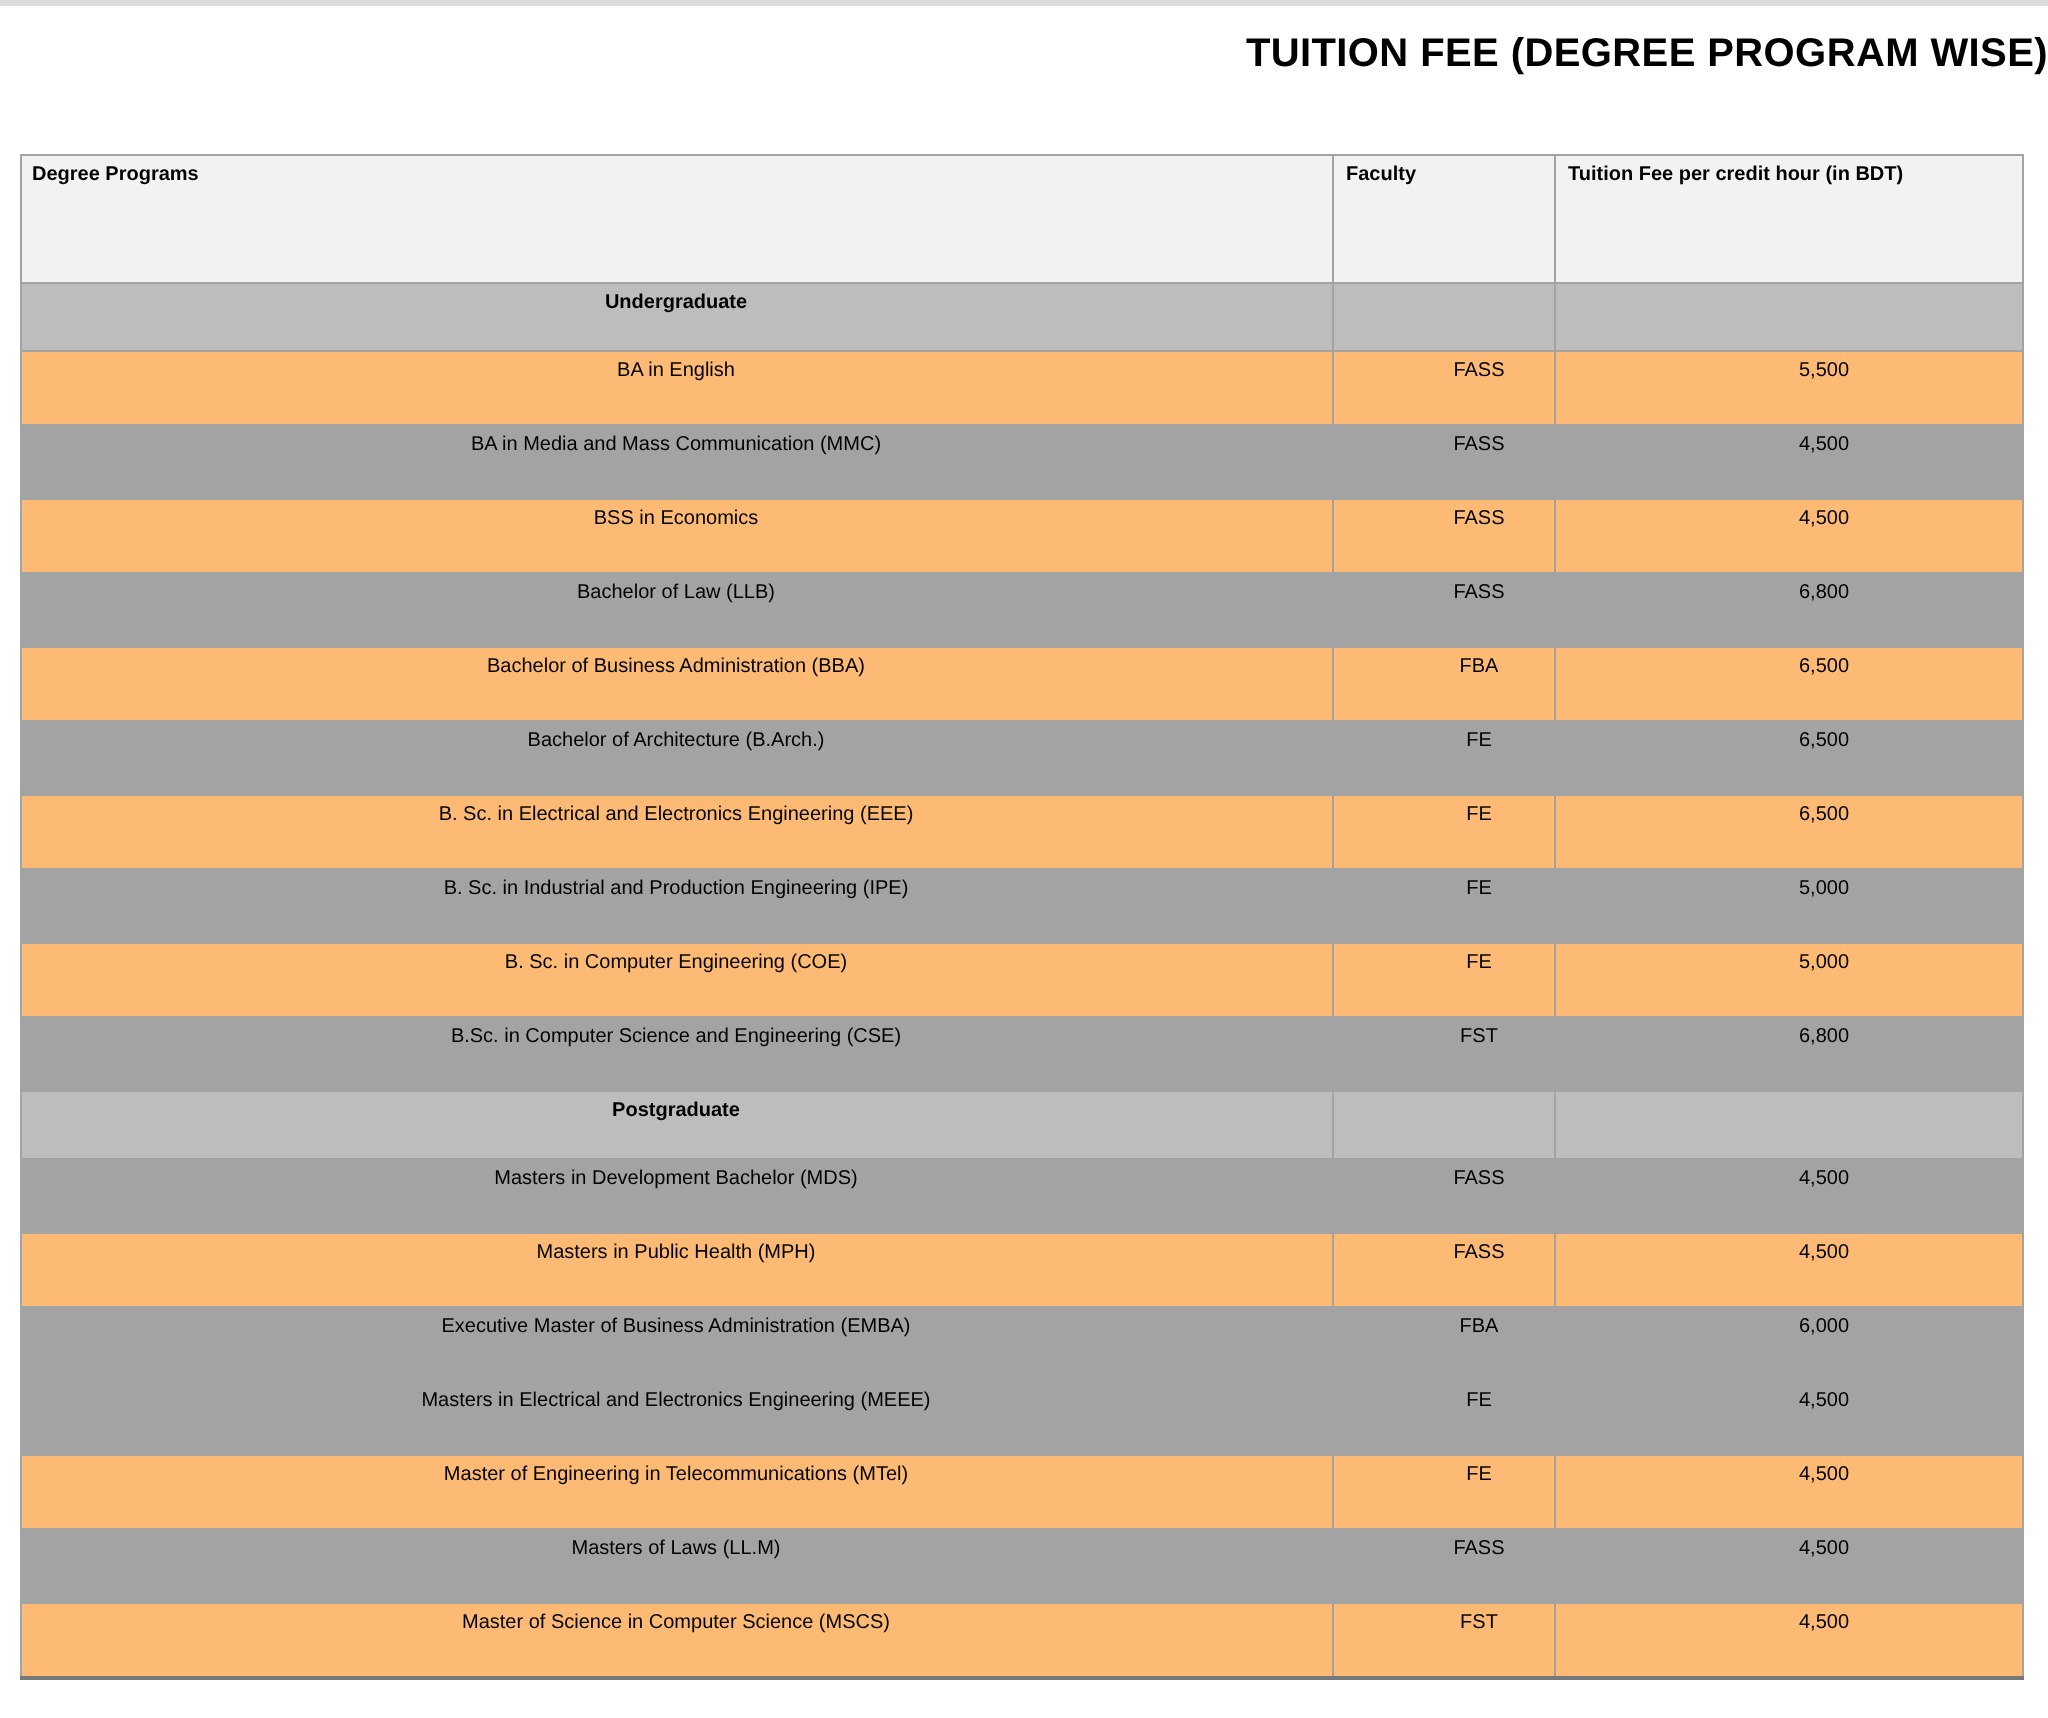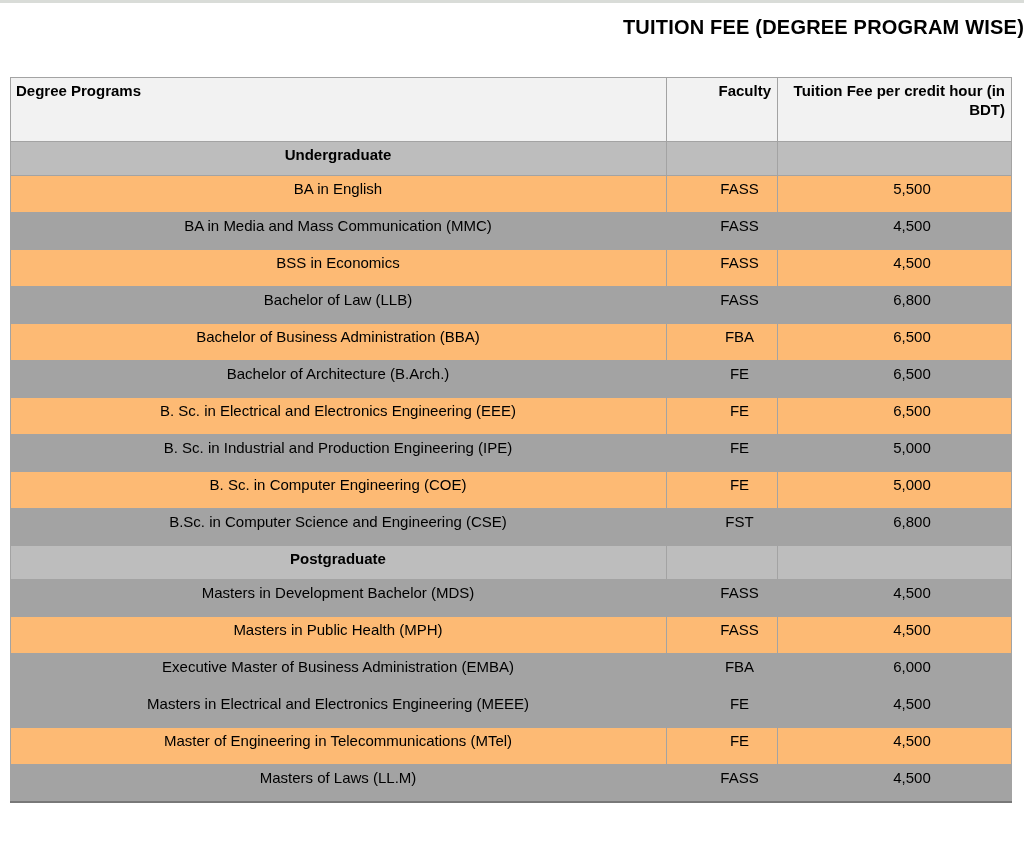--- a/index.html
+++ b/index.html
@@ -21,37 +21,37 @@
     margin: 13px 0 13px 0;
     letter-spacing: 0.2px;
   }
   table.fee-table {
     border-collapse: collapse;
     table-layout: fixed;
     margin-left: 10px;
     width: 1001px;
     border: 1px solid #9e9e9e;
     border-bottom: 2px solid #787878;
-    font-size: 15px;
+    font-size: 10px;
     margin-top: 38px;
   }
   col.c1 { width: 656px; }
   col.c2 { width: 111px; }
   col.c3 { width: 234px; }
   th, td {
     border: 1px solid #a3a3a3;
     padding: 4px 6px;
     vertical-align: top;
     line-height: 1.25;
   }
   thead th {
     background: #f2f2f2;
     font-weight: bold;
     height: 55px;
-    text-align: right;
+    text-align: left;
   }
   thead th.th-left {
     text-align: left;
     padding-left: 5px;
   }
   tr.section-row td {
     background: #bdbdbd;
     font-weight: bold;
     height: 25px;
   }
@@ -175,14 +175,19 @@
       <tr class="data-row alt">
         <td class="td-left">Master of Engineering in Telecommunications (MTel)</td>
         <td class="td-center">FE</td>
         <td class="td-center">4,500</td>
       </tr>
       <tr class="data-row">
         <td class="td-left">Masters of Laws (LL.M)</td>
         <td class="td-center">FASS</td>
         <td class="td-center">4,500</td>
       </tr>
+      <tr class="data-row alt">
+        <td class="td-left">Master of Science in Computer Science (MSCS)</td>
+        <td class="td-center">FST</td>
+        <td class="td-center">4,500</td>
+      </tr>
     </tbody>
 </table>
 
 </body></html>

